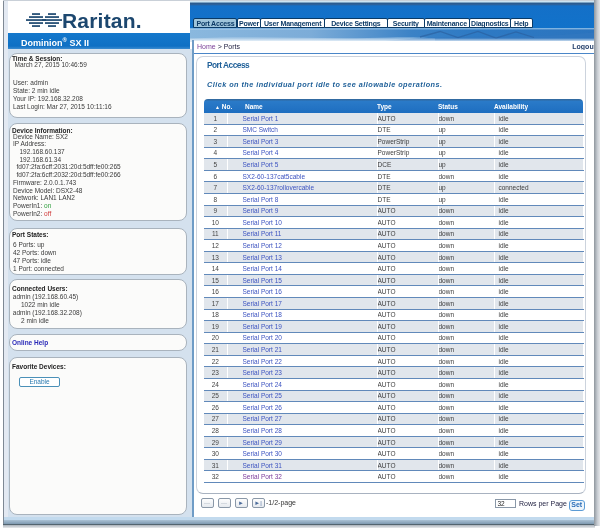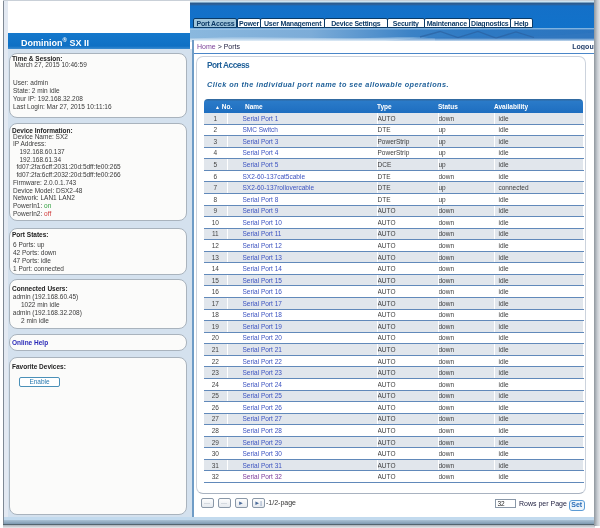--- a/index.html
+++ b/index.html
@@ -82,20 +82,37 @@
 </head>
 <body>
 <div id="page">
 
   <div class="abs" id="topline"></div>
   <div class="abs" id="lband"></div>
   <div class="abs" id="lborder"></div>
   <div class="abs" id="sidebg"></div>
   <div class="abs" id="mainbg"></div>
 
+  <div class="abs" id="logoarea">
+    <svg width="182" height="32">
+      <g fill="#1c476f">
+        <rect x="24" y="12.2" width="8" height="1.7"></rect>
+        <rect x="21" y="15.2" width="14" height="1.7"></rect>
+        <rect x="18" y="18.2" width="20" height="1.7"></rect>
+        <rect x="21" y="21.2" width="14" height="1.7"></rect>
+        <rect x="24" y="24.2" width="8" height="1.7"></rect>
+        <rect x="40" y="12.2" width="8" height="1.7"></rect>
+        <rect x="37" y="15.2" width="14" height="1.7"></rect>
+        <rect x="34" y="18.2" width="20" height="1.7"></rect>
+        <rect x="37" y="21.2" width="14" height="1.7"></rect>
+        <rect x="40" y="24.2" width="8" height="1.7"></rect>
+      </g>
+      <text x="54" y="26.5" font-family="Liberation Sans" font-size="21" font-weight="bold" fill="#1c476f" letter-spacing="0.2">Raritan.</text>
+    </svg>
+  </div>
   <div class="abs" id="dombar">
       <span>Dominion<sup style="font-size:6px;">®</sup> SX II</span>
     </div>
 
   <div class="abs" id="navband"></div>
   <div class="abs" id="tabs">
       <div class="tab active" style="left:0.4px;width:44.1px;">Port Access</div>
       <div class="tab" style="left:43.5px;width:24.900000000000006px;">Power</div>
       <div class="tab" style="left:67.4px;width:64.5px;">User Management</div>
       <div class="tab" style="left:130.9px;width:63.900000000000006px;">Device Settings</div>
@@ -128,21 +145,21 @@
     </svg>
   </div>
   <div class="abs" id="crumbbar"></div>
   <div class="abs" id="crumb"><a>Home</a> &gt; Ports</div>
   <div class="abs" id="logout">Logout</div>
   <div class="abs" id="crumbline"></div>
   <div class="abs" id="vdivider"></div>
 
   <div class="abs" id="mainpanel"></div>
   <div class="abs" id="ptitle">Port Access</div>
-  <div class="abs" id="psub">Click on the individual port name to see allowable operations.</div>
+  <div class="abs" id="psub">Click on the individual port idle to see allowable operations.</div>
 
   <table class="abs" id="tbl">
     <colgroup>
         <col style="width:23px">
         <col style="width:150px">
         <col style="width:61px">
         <col style="width:56px">
         <col style="width:89px">
       </colgroup>
     <thead>

